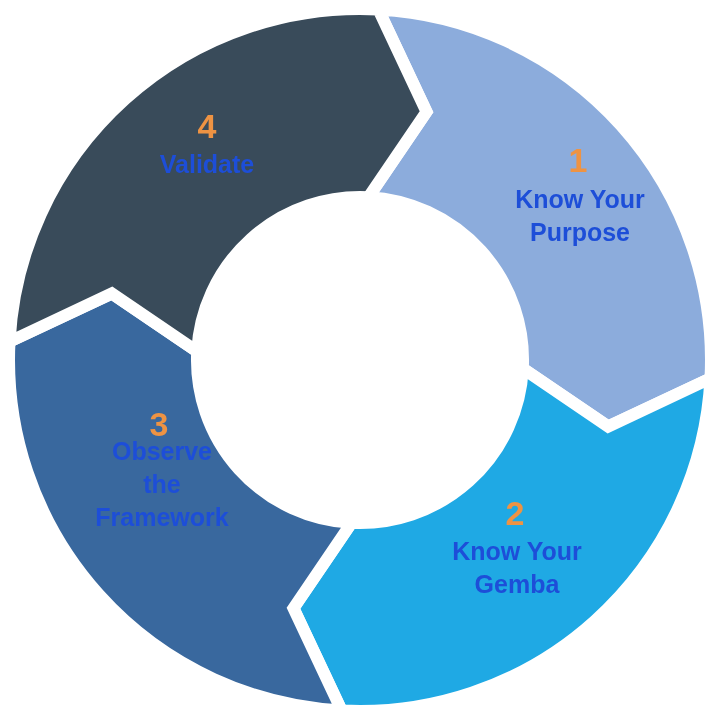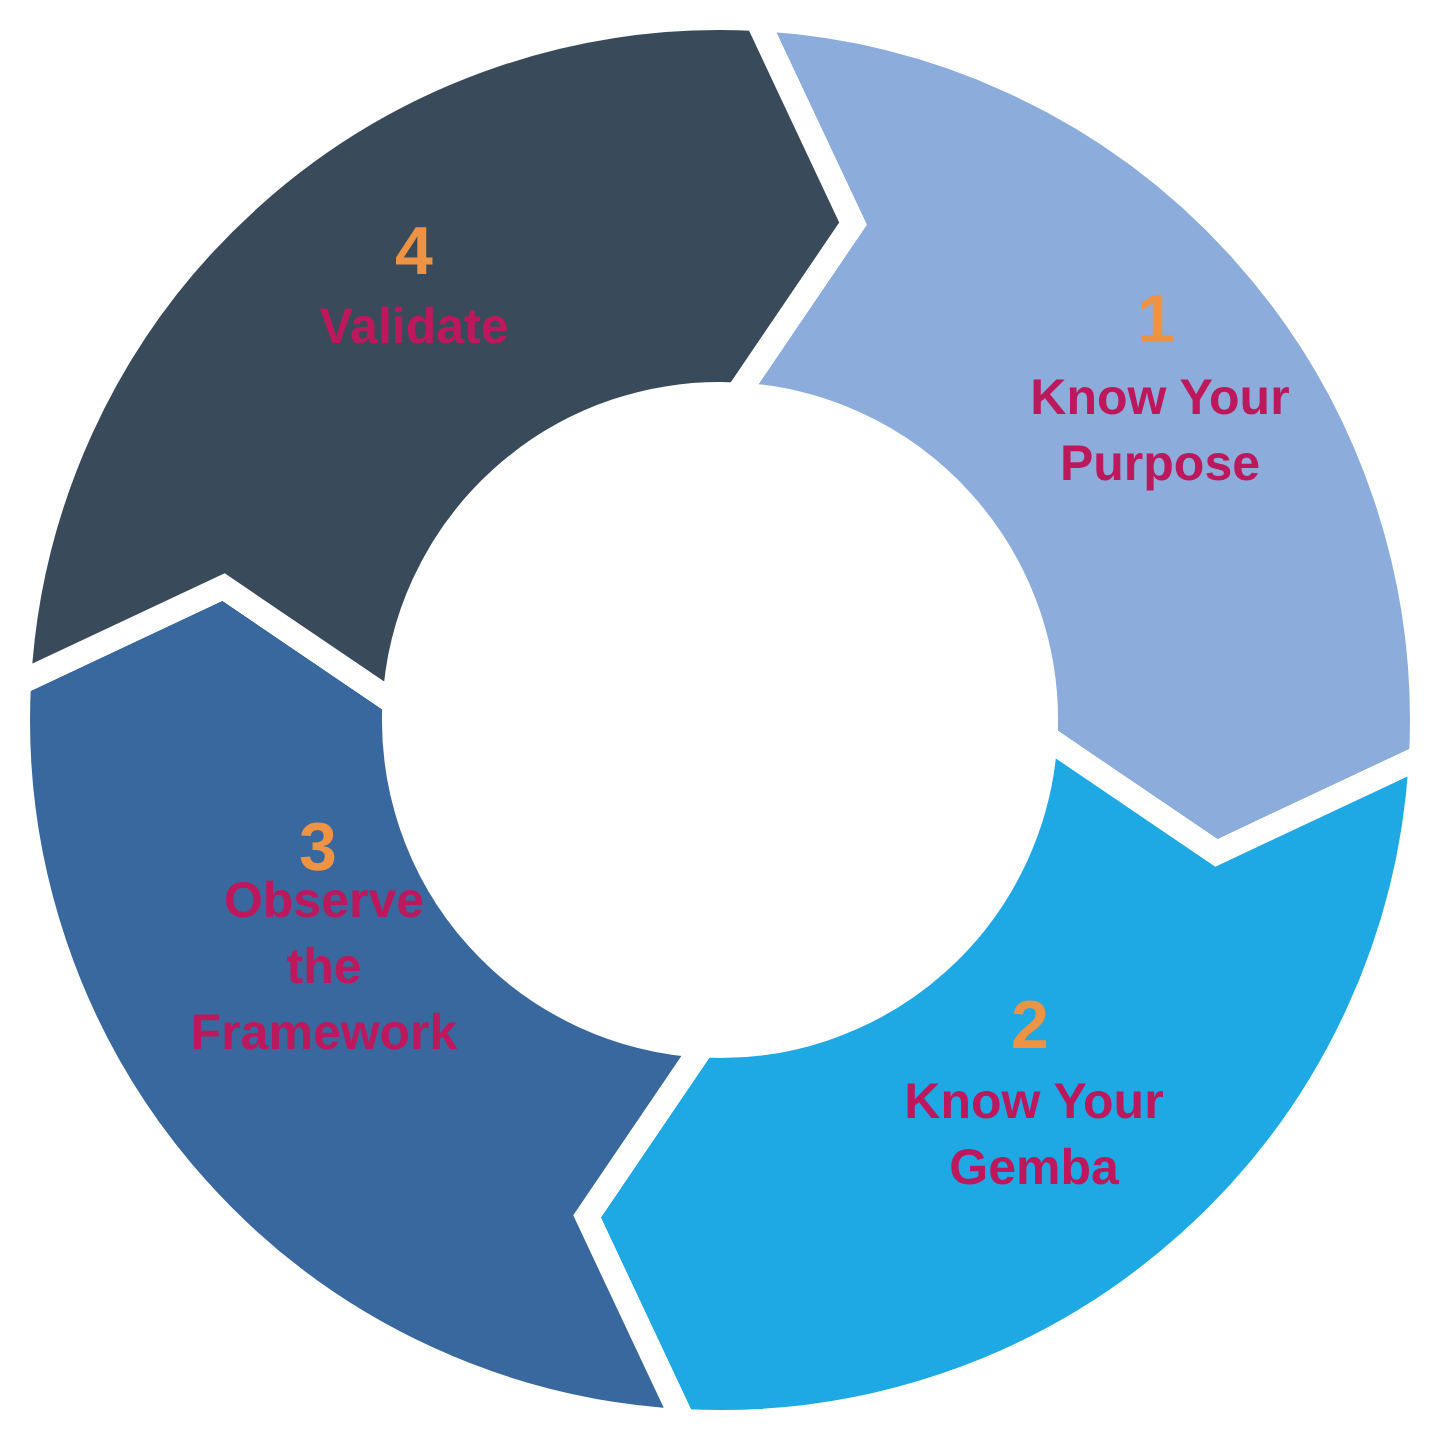--- a/index.html
+++ b/index.html
@@ -30,21 +30,21 @@
   }
   .step-num {
     font-size: 34px;
     font-weight: bold;
     color: #EE9343;
     line-height: 1;
   }
   .step-label {
     font-size: 25px;
     font-weight: bold;
-    color: #be185d;
+    color: #1d4ed8;
     line-height: 1.32;
   }
   .center-title {
     font-size: 29px;
     font-weight: bold;
     color: #101010;
     line-height: 1.3;
     letter-spacing: 0.5px;
   }
 </style>

